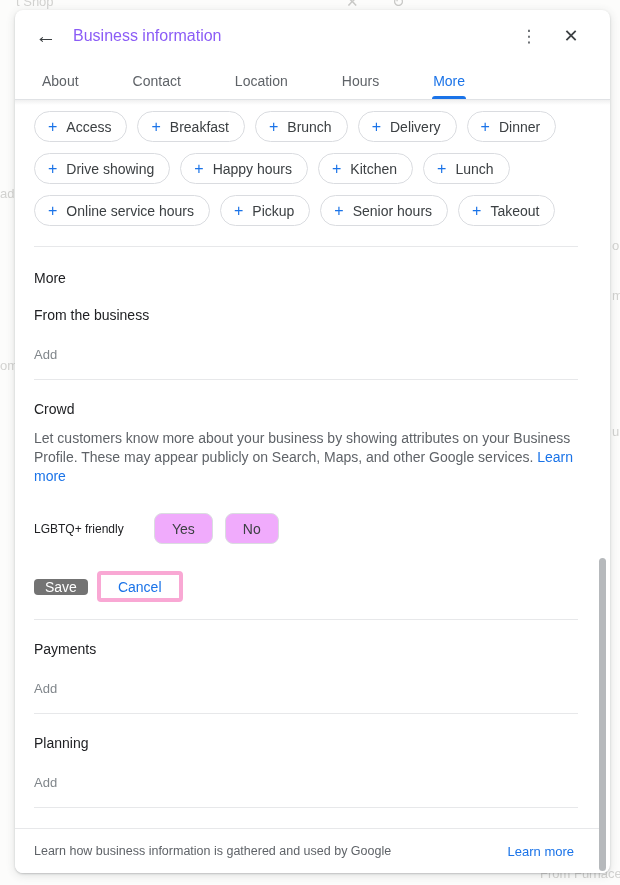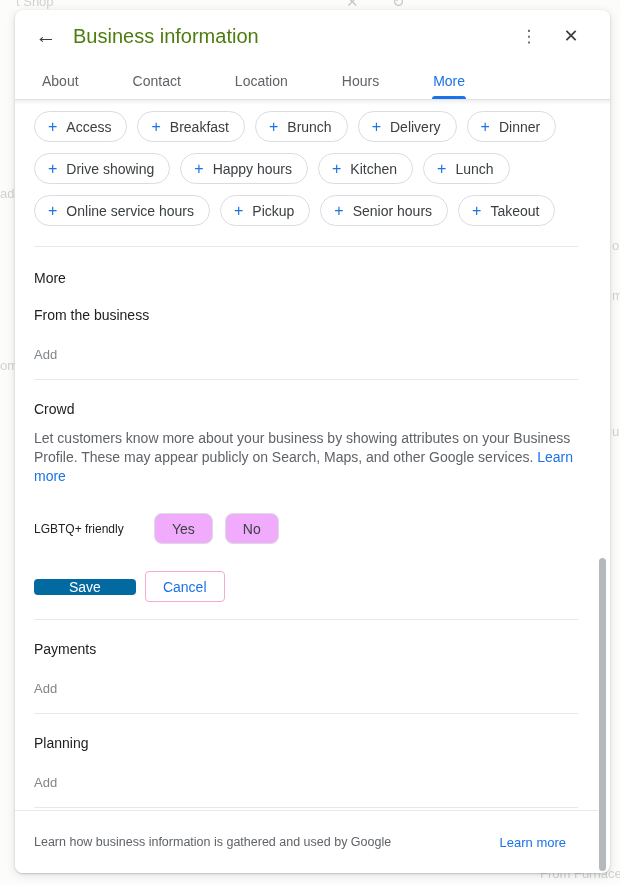--- a/index.html
+++ b/index.html
@@ -40,21 +40,21 @@
     padding: 0 22px 0 14px;
   }
   .icon-btn {
     background: none; border: 0; cursor: pointer;
     width: 34px; height: 34px;
     display: flex; align-items: center; justify-content: center;
     border-radius: 50%;
     color: #3c4043;
   }
   .back-btn { font-size: 21px; margin-right: 10px; }
-  .dialog-title { font-size: 20px; font-weight: 400; color: #4d7c0f; }
+  .dialog-title { font-size: 16px; font-weight: 400; color: #8b5cf6; }
   .header-spacer { flex: 1; }
   .kebab-btn { font-size: 17px; margin-right: 8px; color: #5f6368; letter-spacing: 0; }
   .close-btn { font-size: 18px; color: #3c4043; }
 
   .tabs {
     display: flex;
     padding-left: 13px;
     border-bottom: 1px solid #e0e2e5;
     height: 38px;
     gap: 26px;
@@ -143,49 +143,49 @@
     font-family: "Liberation Sans", sans-serif;
     font-size: 14px;
     color: #3c4043;
     cursor: pointer;
     margin-right: 12px;
   }
 
   .action-row { display: flex; align-items: center; margin-top: 27px; }
   .save-btn {
     height: 16px;
-    padding: 0 35px;
+    padding: 0 11px;
     border: 0;
     border-radius: 4px;
-    background: #0369a1;
+    background: #737373;
     color: #ffffff;
     font-family: "Liberation Sans", sans-serif;
     font-size: 14px;
     font-weight: 500;
     cursor: pointer;
   }
   .cancel-btn {
     height: 31px;
     padding: 0 17px;
     margin-left: 9px;
-    border: 1px solid #f9a8d4;
+    border: 4px solid #f9a8d4;
     border-radius: 4px;
     background: #fff;
     color: #1a73e8;
     font-family: "Liberation Sans", sans-serif;
     font-size: 14px;
     font-weight: 500;
     cursor: pointer;
   }
   .div-after-actions { margin-top: 17px; }
 
   .footer {
     position: absolute;
-    bottom: 0; left: 0; right: 12px;
-    height: 63px;
+    bottom: 0; left: 0; right: 4px;
+    height: 45px;
     border-top: 1px solid #e7e8ea;
     display: flex;
     align-items: center;
     justify-content: space-between;
     padding: 0 32px 0 19px;
     background: #fff;
   }
   .footer-text { font-size: 12.5px; color: #5f6368; }
   .footer-link { font-size: 13px; font-weight: 500; color: #1a73e8; cursor: pointer; text-decoration: none; }
 

